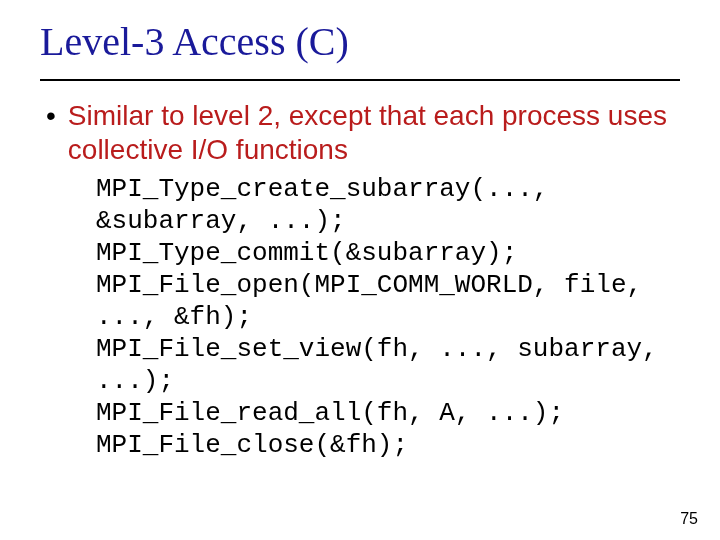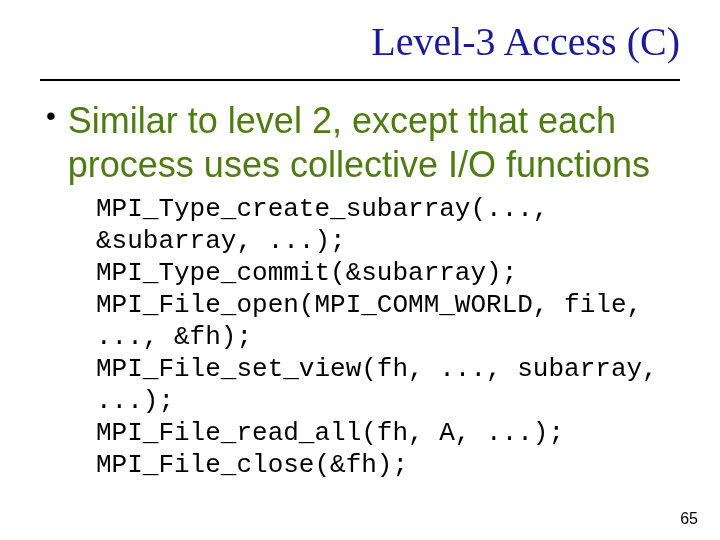--- a/index.html
+++ b/index.html
@@ -16,44 +16,44 @@
     position: relative;
     width: 720px;
     height: 540px;
     box-sizing: border-box;
     padding: 18px 40px 0 40px;
   }
   .title {
     font-family: "Times New Roman", Times, serif;
     color: #1a1a9a;
     font-size: 40px;
-    text-align: right;
+    text-align: left;
     margin: 0 0 14px 0;
     font-weight: normal;
   }
   .rule {
     border: none;
     border-top: 2px solid #000000;
     margin: 0 0 18px 0;
   }
   .bullet-row {
     display: flex;
     align-items: flex-start;
     margin-left: 6px;
   }
   .bullet-dot {
     font-size: 28px;
     line-height: 34px;
     margin-right: 12px;
     color: #000000;
   }
   .bullet-text {
-    font-size: 36px;
-    line-height: 44px;
-    color: #4d7c0f;
+    font-size: 28px;
+    line-height: 34px;
+    color: #b91c1c;
   }
   .code-block {
     font-family: Liberation Mono, monospace;
     font-size: 26px;
     line-height: 32px;
     color: #000000;
     white-space: pre;
     margin: 6px 0 0 56px;
   }
   .pagenum {
@@ -82,15 +82,15 @@
   <div class="code-block">MPI_Type_create_subarray(...,
 &amp;subarray, ...);
 MPI_Type_commit(&amp;subarray);
 MPI_File_open(MPI_COMM_WORLD, file,
 ..., &amp;fh);
 MPI_File_set_view(fh, ..., subarray,
 ...);
 MPI_File_read_all(fh, A, ...);
 MPI_File_close(&amp;fh);</div>
 
-  <div class="pagenum">65</div>
+  <div class="pagenum">75</div>
 
 </div>
 
 </body></html>

